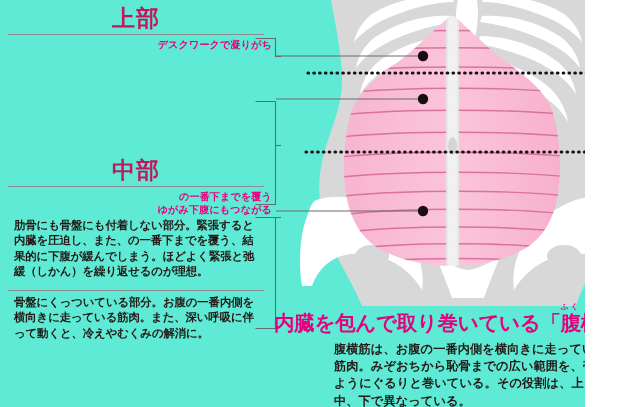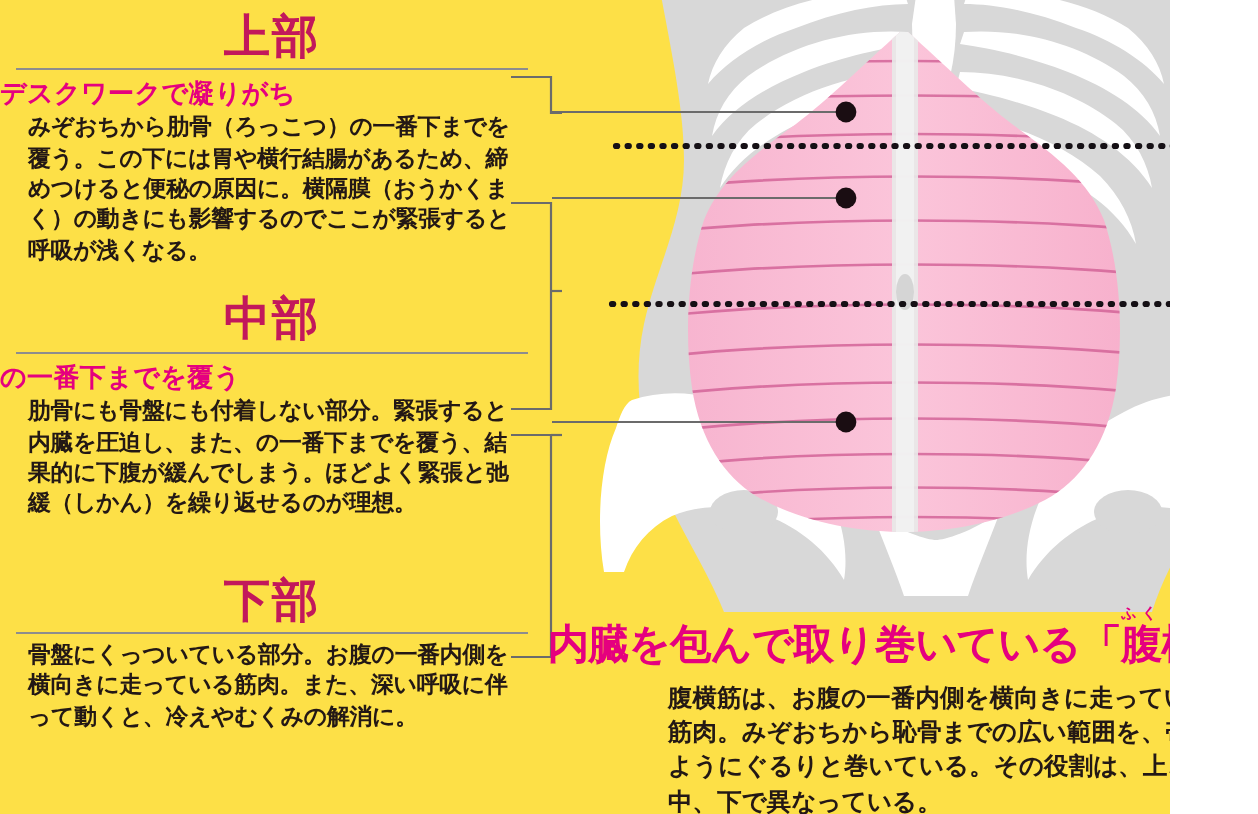--- a/index.html
+++ b/index.html
@@ -8,21 +8,21 @@
     background: #ffffff;
   }
   body {
     font-family: "Liberation Sans", "DejaVu Sans", sans-serif;
   }
   #page {
     position: relative;
     width: 585px;
     height: 407px;
     overflow: hidden;
-    background: #fde047;
+    background: #5eead4;
   }
 
   
   #illustration {
     position: absolute;
     left: 276px;
     top: -6px;
     width: 353px;
     height: 318px;
     overflow: hidden;
@@ -51,23 +51,23 @@
     line-height: 1.05;
     margin: 0;
     padding: 0 0 2px 0;
   }
   .sec-rule {
     height: 0;
     border-top: 1px solid #8d8d8d;
     margin: 2px 8px 4px 8px;
   }
   .sec-sub {
-    text-align: left;
+    text-align: right;
     color: #e5007f;
-    font-size: 13px;
+    font-size: 10px;
     font-weight: bold;
     line-height: 1.25;
     margin: 0 0 2px 0;
     letter-spacing: 0.2px;
   }
   .sec-sub span { display: block; }
   .sec-body {
     color: #231815;
     font-size: 11.4px;
     font-weight: bold;
@@ -273,34 +273,33 @@
       <path d="M20.5,0.5 L26,0.5" fill="none" stroke="#6b6b6b" stroke-width="1.1"></path>
     </svg>
   </div>
 
   <div class="section" style="top:6px;">
     <div class="sec-head">上部</div>
     <div class="sec-rule"></div>
     <div class="sec-sub">
       <span>デスクワークで凝りがち</span>
     </div>
-    <p class="sec-body">みぞおちから肋骨（ろっこつ）の一番下までを覆う。この下には胃や横行結腸があるため、締めつけると便秘の原因に。横隔膜（おうかくまく）の動きにも影響するのでここが緊張すると呼吸が浅くなる。</p>
-  </div>
-
-  <div class="section" style="top:148px;font-family:Liberation Serif, serif;">
+  </div>
+
+  <div class="section" style="top:158px;">
     <div class="sec-head">中部</div>
     <div class="sec-rule"></div>
     <div class="sec-sub">
       <span>の一番下までを覆う</span>
+      <span>ゆがみ下腹にもつながる</span>
     </div>
     <p class="sec-body">肋骨にも骨盤にも付着しない部分。緊張すると内臓を圧迫し、また、の一番下までを覆う、結果的に下腹が緩んでしまう。ほどよく緊張と弛緩（しかん）を繰り返せるのが理想。</p>
   </div>
 
   <div class="section" style="top:288px;">
-    <div class="sec-head">下部</div>
     <div class="sec-rule"></div>
     <p class="sec-body">骨盤にくっついている部分。お腹の一番内側を横向きに走っている筋肉。また、深い呼吸に伴って動くと、冷えやむくみの解消に。</p>
   </div>
 
   <div id="right-block">
     <div class="rb-title">
       <span>内臓を包んで取り巻いている「</span><span class="ruby-wrap"><span class="ruby-text">ふく おう きん</span><span>腹横筋</span></span><span>」</span>
     </div>
     <p class="rb-body">腹横筋は、お腹の一番内側を横向きに走っている筋肉。みぞおちから恥骨までの広い範囲を、帯のようにぐるりと巻いている。その役割は、上、中、下で異なっている。</p>
   </div>

